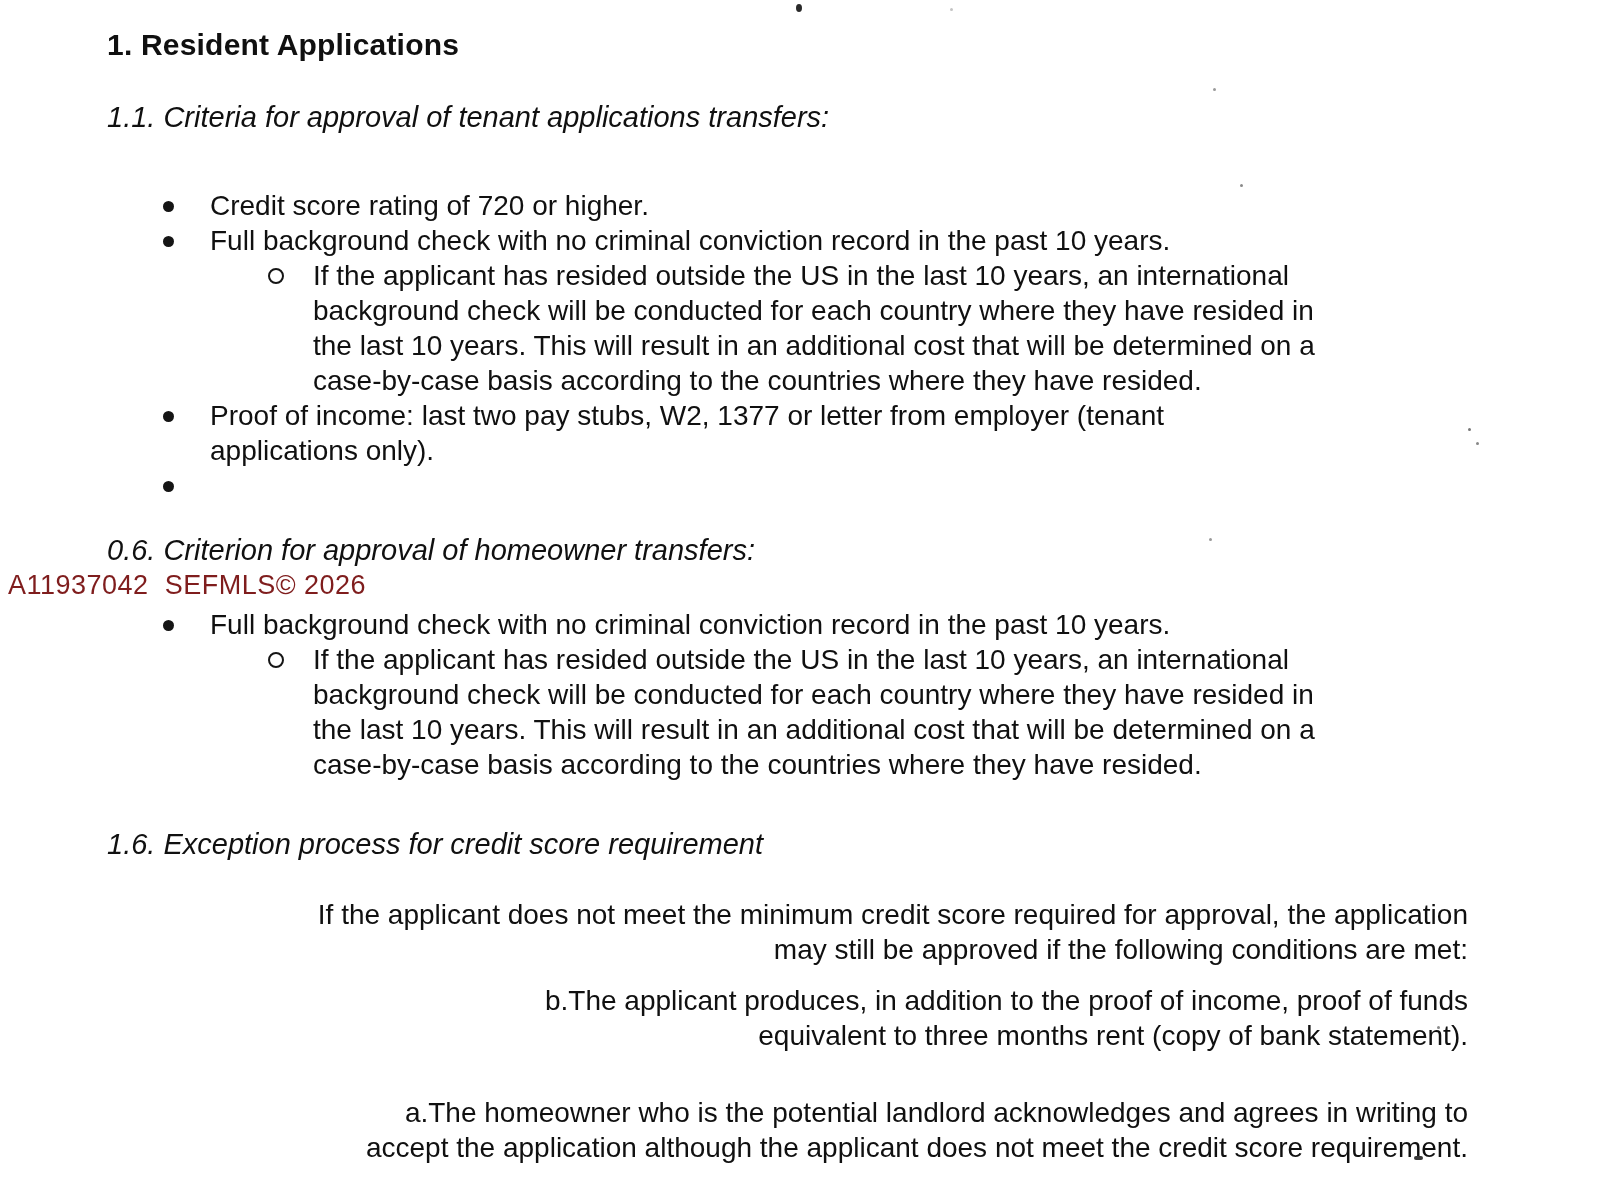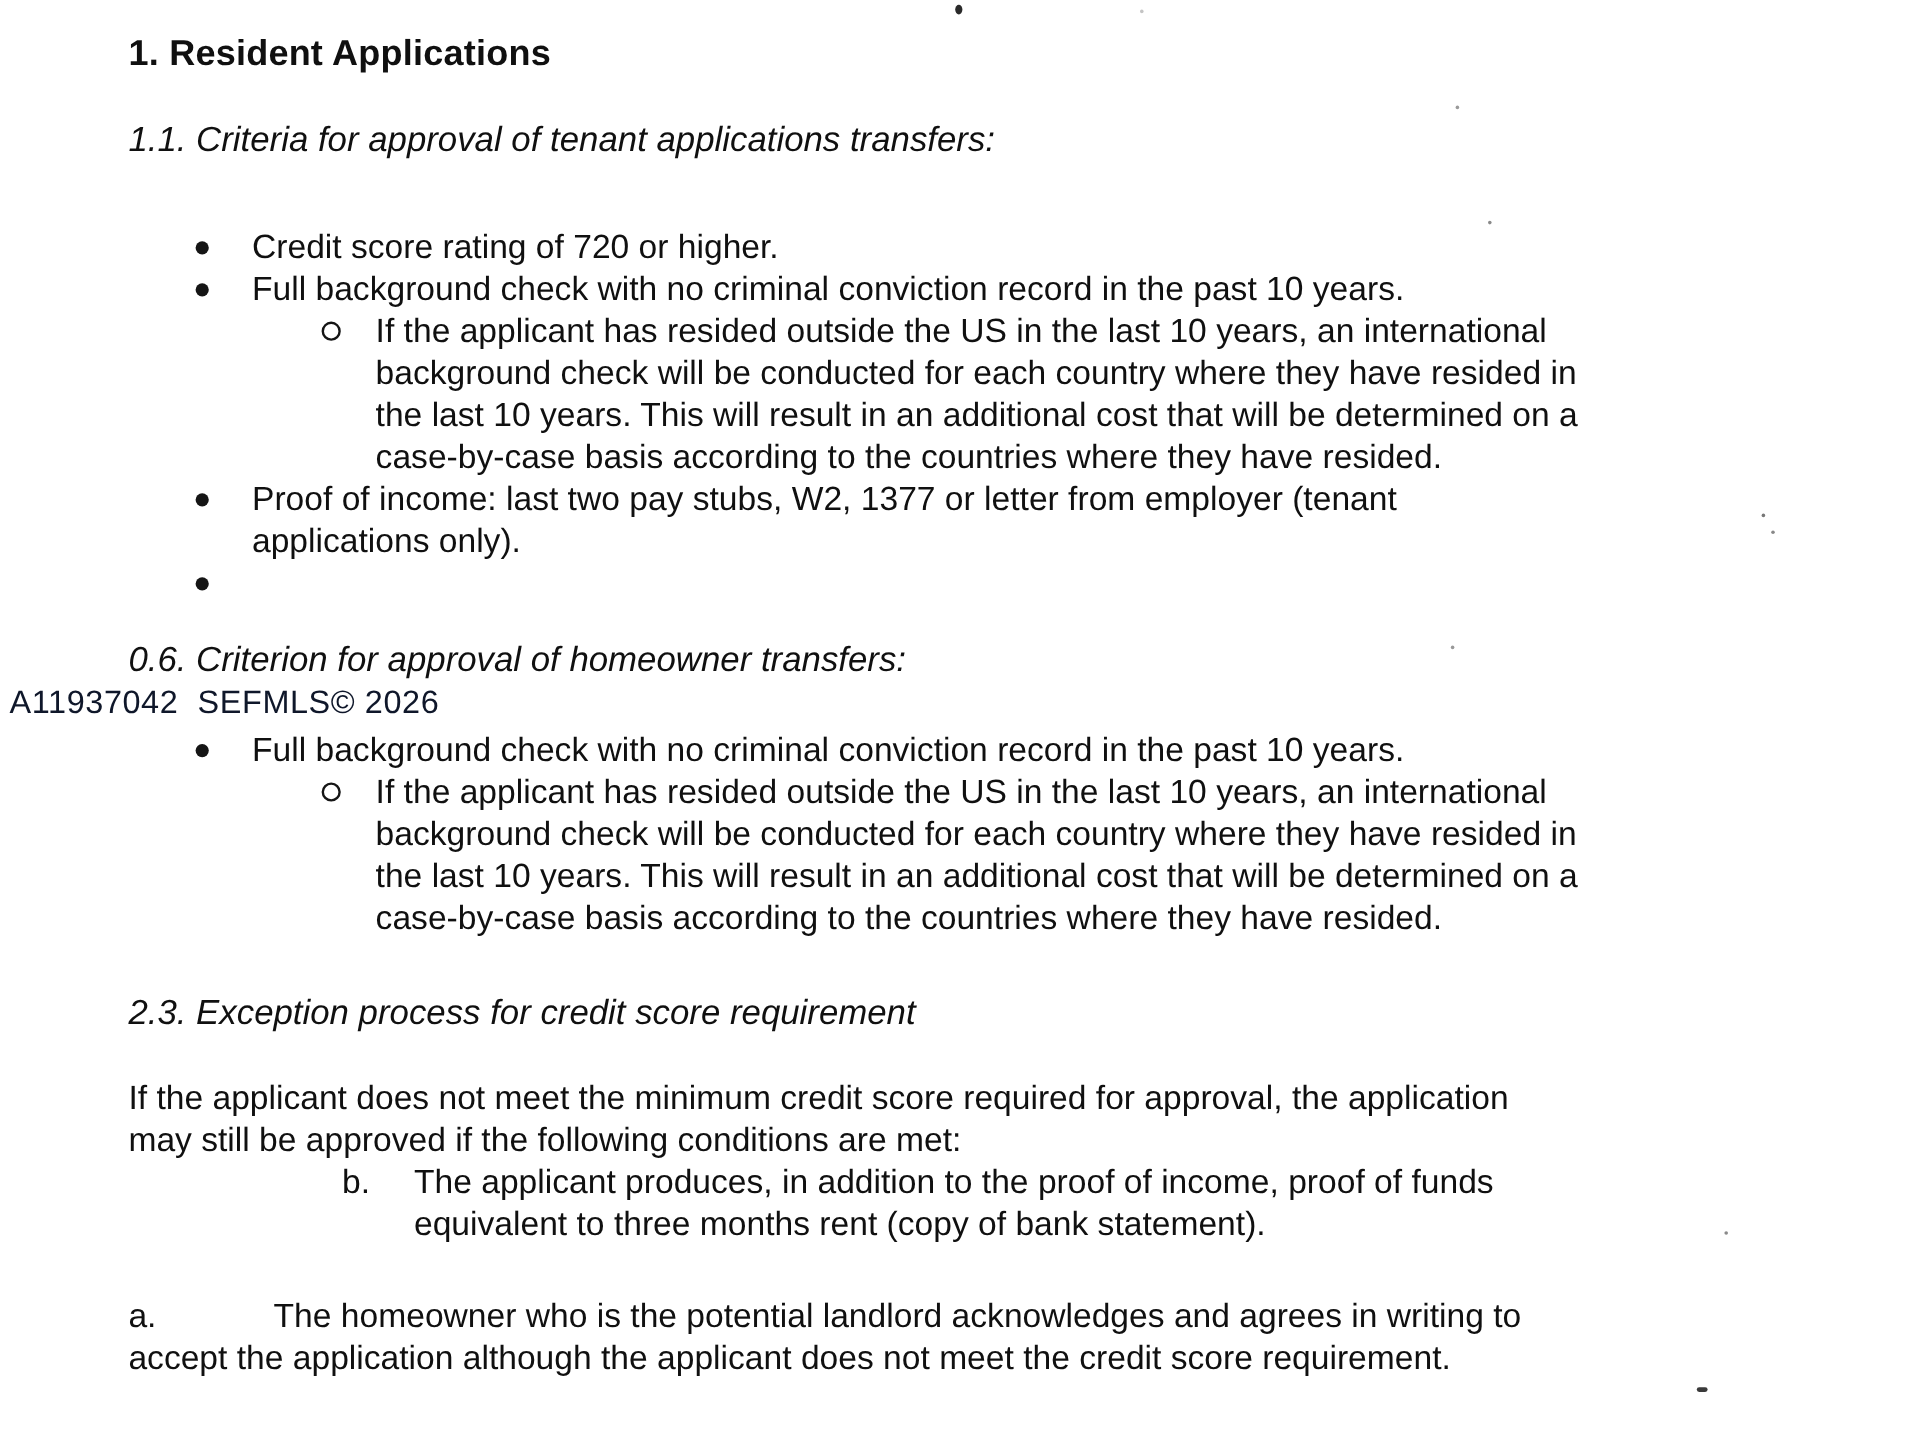--- a/index.html
+++ b/index.html
@@ -60,32 +60,32 @@
     border-radius: 50%;
     background: transparent;
     margin-top: 10px;
     box-sizing: content-box;
   }
   .btext, .stext, .para {
     font-size: 28px;
     line-height: 35px;
     white-space: pre-wrap;
   }
-  .para { margin: 0; }
+  .para { margin: 16px; text-align: right; }
   .intro { margin-top: 34px; }
   .item-a { margin-top: 42px; }
   .alabel { display: inline-block; width: 121px; white-space: normal; }
   .item-b { padding-left: 238px; text-indent: -60px; }
   .blabel { display: inline-block; width: 60px; text-indent: 0; white-space: normal; }
   .watermark {
     position: absolute;
     left: 8px;
     top: 570px;
     font-size: 27px;
-    color: #0f172a;
+    color: #7f1d1d;
     letter-spacing: 0.5px;
     white-space: pre;
   }
   .speck { position: absolute; background: #444; border-radius: 50%; }
 </style>
 </head>
 <body>
 
 <div class="page">
 
@@ -144,21 +144,21 @@
         <span class="smark">
             <span class="circle"></span>
           </span>
         <div class="stext">If the applicant has resided outside the US in the last 10 years, an international
 background check will be conducted for each country where they have resided in
 the last 10 years. This will result in an additional cost that will be determined on a
 case-by-case basis according to the countries where they have resided.</div>
       </div>
     </div>
 
-    <div class="h2 h2-13">2.3. Exception process for credit score requirement</div>
+    <div class="h2 h2-13">1.6. Exception process for credit score requirement</div>
 
     <p class="para intro">If the applicant does not meet the minimum credit score required for approval, the application
 may still be approved if the following conditions are met:</p>
 
     <p class="para item-b"><span class="blabel">b.</span><span>The applicant produces, in addition to the proof of income, proof of funds
 equivalent to three months rent (copy of bank statement).</span></p>
 
     <p class="para item-a"><span class="alabel">a.</span><span>The homeowner who is the potential landlord acknowledges and agrees in writing to
 accept the application although the applicant does not meet the credit score requirement.</span></p>
 

